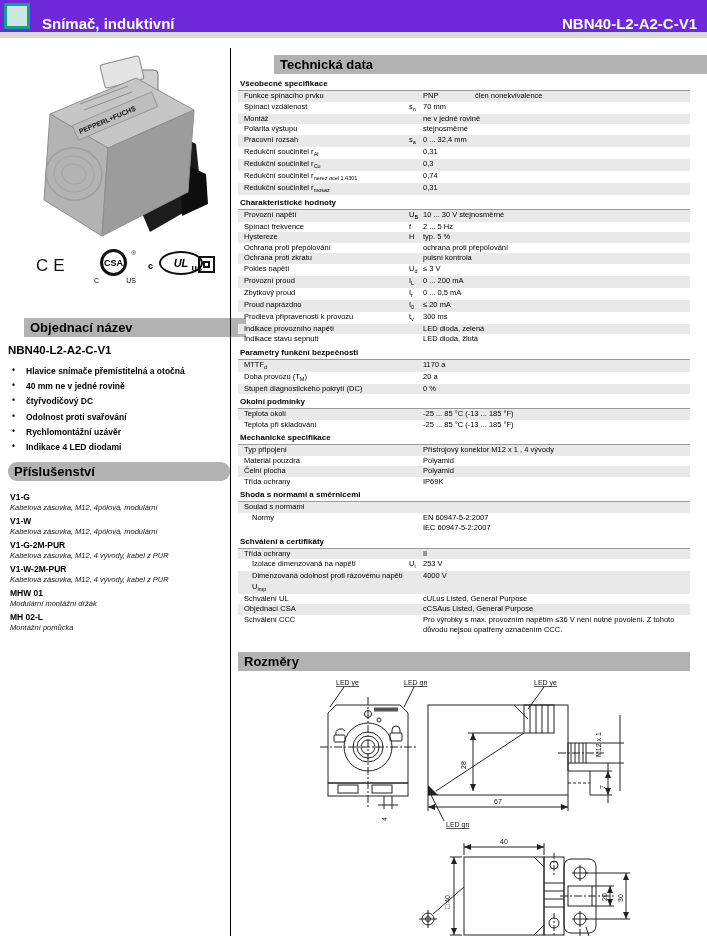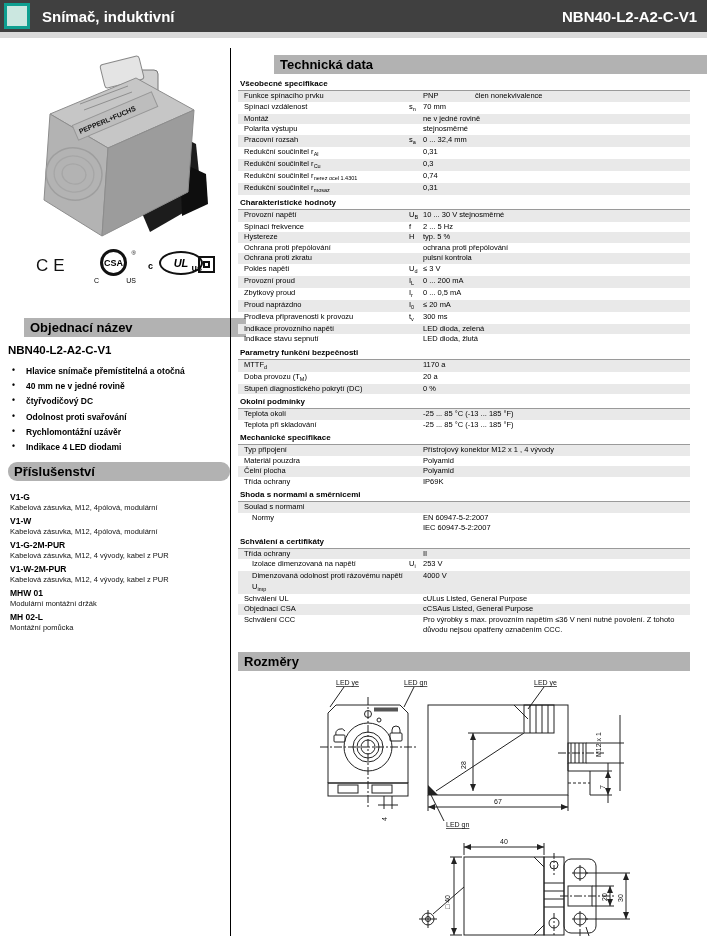--- a/index.html
+++ b/index.html
@@ -1,22 +1,22 @@
 <!DOCTYPE html>
 <html><head>
 <meta charset="utf-8">
 <style>
   * { margin:0; padding:0; box-sizing:border-box; }
   html,body { background:#fff; }
   body { font-family:"Liberation Sans", sans-serif; color:#000; }
   #page { position:relative; width:707px; height:936px; background:#fff; overflow:hidden; }
 
   
-  .topbar { position:absolute; left:0; top:0; width:707px; height:32px; background:#404040;
-            display:flex; align-items:center; }
+  .topbar { position:absolute; left:0; top:0; width:707px; height:32px; background:#6d28d9;
+            display:flex; align-items:flex-end; }
   .brandsq { position:absolute; left:4px; top:3px; width:26px; height:26px;
              background:#cbe7e0; border:3px solid #0f9f90; }
   .topbar .ttl { margin-left:42px; color:#fff; font-weight:bold; font-size:15px; }
   .topbar .mdl { margin-left:auto; margin-right:10px; color:#fff; font-weight:bold; font-size:15px; }
   .topstrip { position:absolute; left:0; top:32px; width:707px; height:6px; background:#dadada; }
 
   
   .leftcol { position:absolute; left:8px; top:48px; width:222px; }
   .photo { position:absolute; left:2px; top:4px; }
   .marks { position:absolute; left:0px; top:200px; width:214px; height:40px; }
@@ -38,21 +38,21 @@
 
   .graybar { background:#b2b2b2; font-weight:bold; font-size:13px; padding:2px 0 2px 6px; color:#000; }
   .orderbar { position:absolute; left:16px; top:270px; width:222px; }
   .ordermodel { position:absolute; left:0; top:296px; font-weight:bold; font-size:11.5px; }
   .bullets { position:absolute; left:2px; top:318px; width:220px; list-style:none; }
   .bullets li { font-weight:bold; font-size:8.5px; margin-bottom:5.2px; padding-left:16px; position:relative; }
   .bullets li:before { content:"•"; position:absolute; left:2px; top:-1px; }
   .accbar { position:absolute; left:0; top:414px; width:222px;border-radius:9px; }
   .accitems { position:absolute; left:2px; top:440px; width:218px; }
   .accitems .name { font-weight:bold; font-size:8.5px; margin-top:4px; }
-  .accitems .desc { font-size:7.5px; margin-top:1px; color:#111; }
+  .accitems .desc { font-size:7.5px; margin-top:1px; color:#111;font-style:italic; }
 
   
   .vline { position:absolute; left:230px; top:48px; width:1px; height:888px; background:#000; }
   .rightcol { position:absolute; left:238px; top:48px; width:452px; }
   .techbar { margin-top:7px; width:524px;margin-left:36px; }
   .techtable { margin-top:3px; width:452px; }
   .sec { font-weight:bold; font-size:8px; line-height:11px; padding:1px 0 1px 2px;
          border-bottom:1px solid #9a9a9a; margin-top:1px; }
   .tr { display:flex; font-size:7.5px; line-height:10.5px; min-height:10.5px; padding-left:6px; }
   .tr.shade { background:#e9e9e9; }

